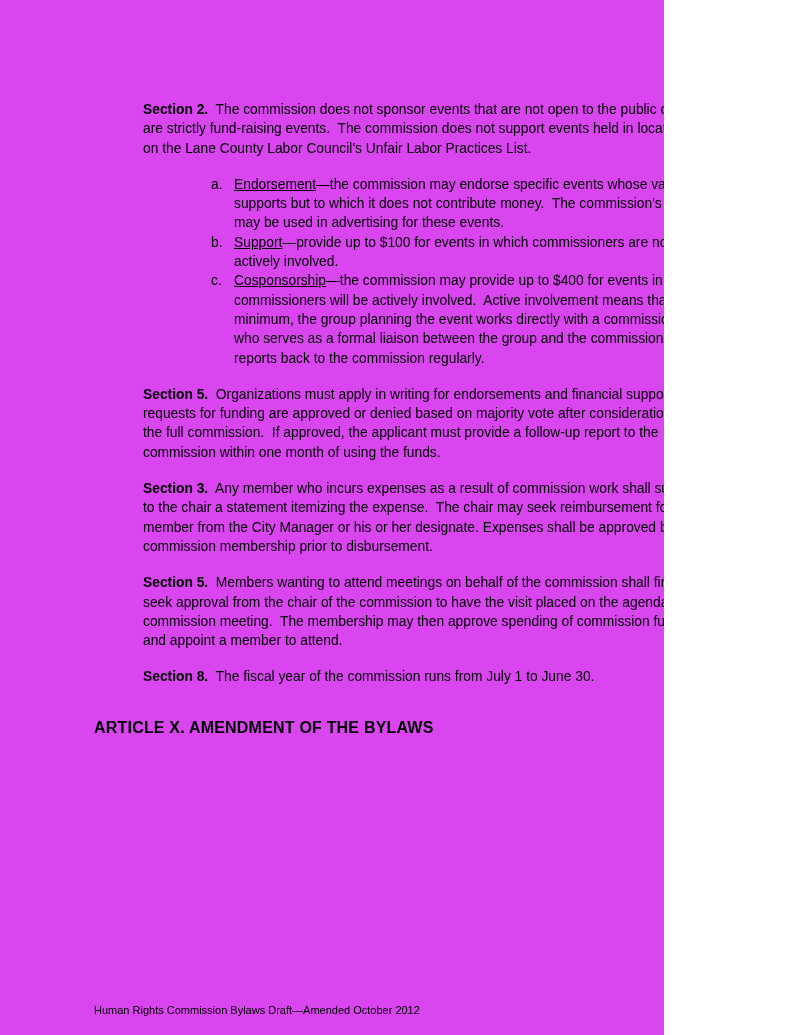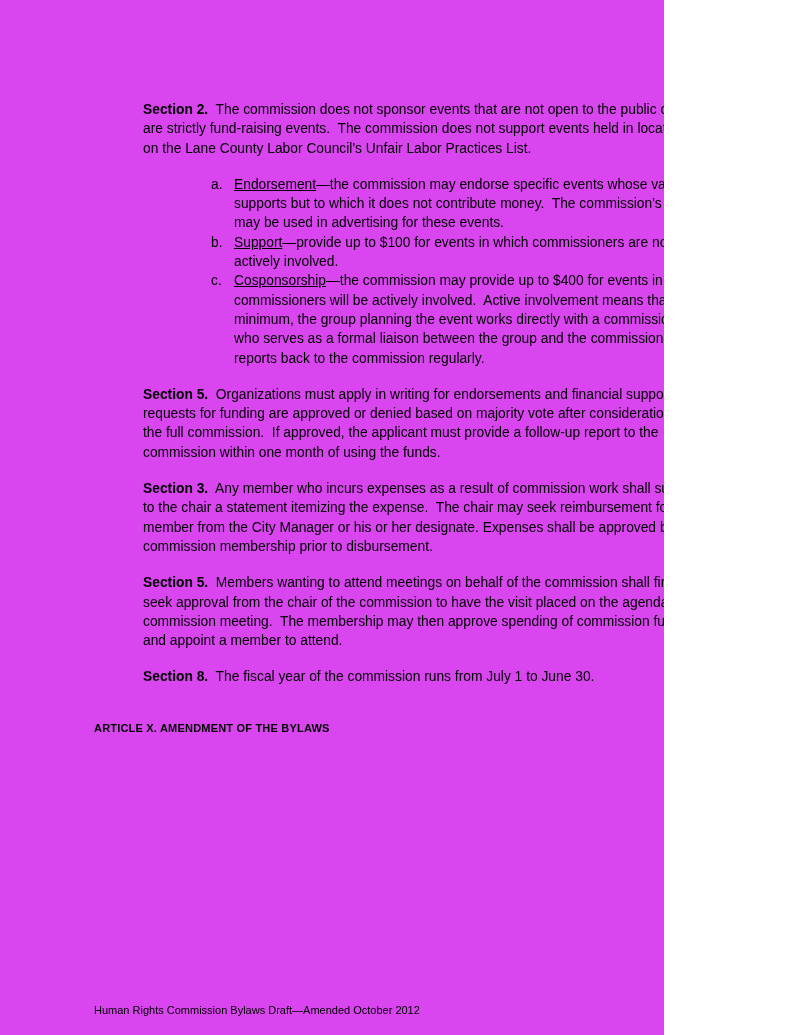--- a/index.html
+++ b/index.html
@@ -44,21 +44,21 @@
   }
   .li-text {
     flex: 1;
     white-space: pre-wrap;
   }
   .u {
     text-decoration: underline;
   }
   .article {
     margin: 30px 0 0 0;
-    font-size: 11px;
+    font-size: 16px;
     font-weight: bold;
     line-height: 22px;
     letter-spacing: 0.2px;
   }
   .footer {
     position: absolute;
     left: 94px;
     top: 1004px;
     font-size: 11px;
     line-height: 12px;

